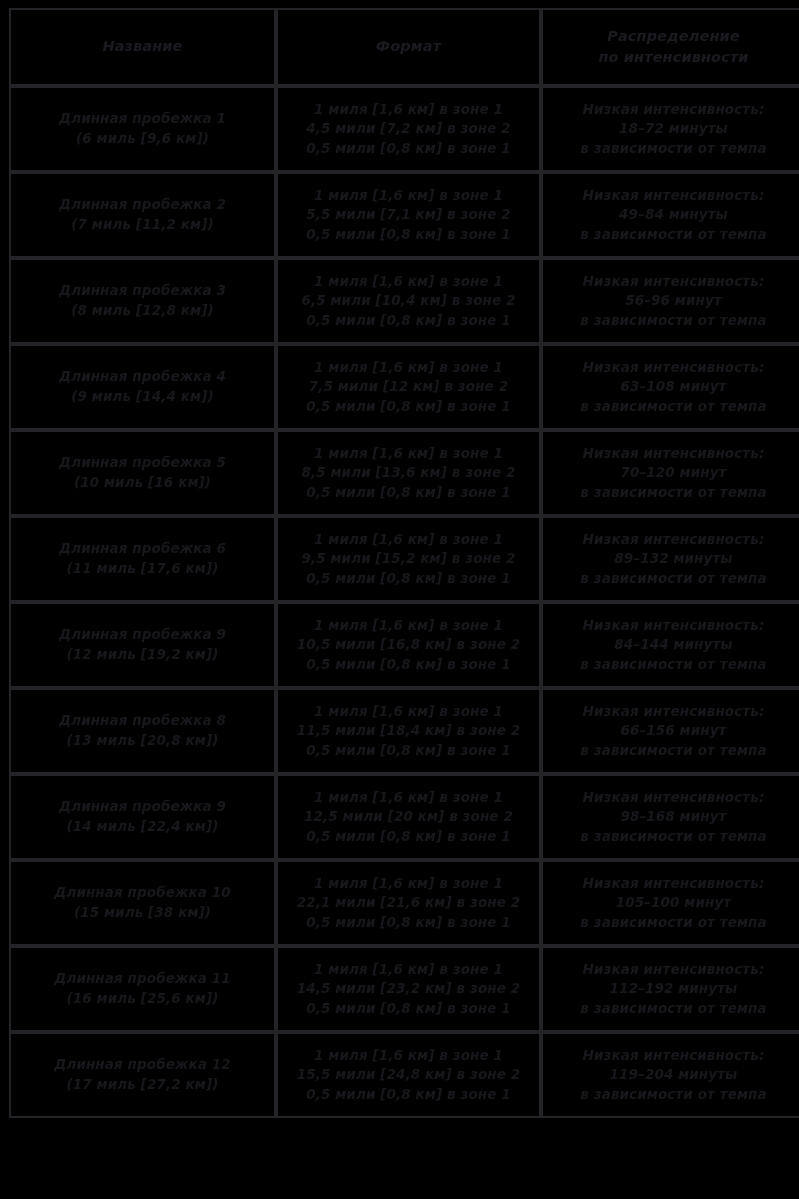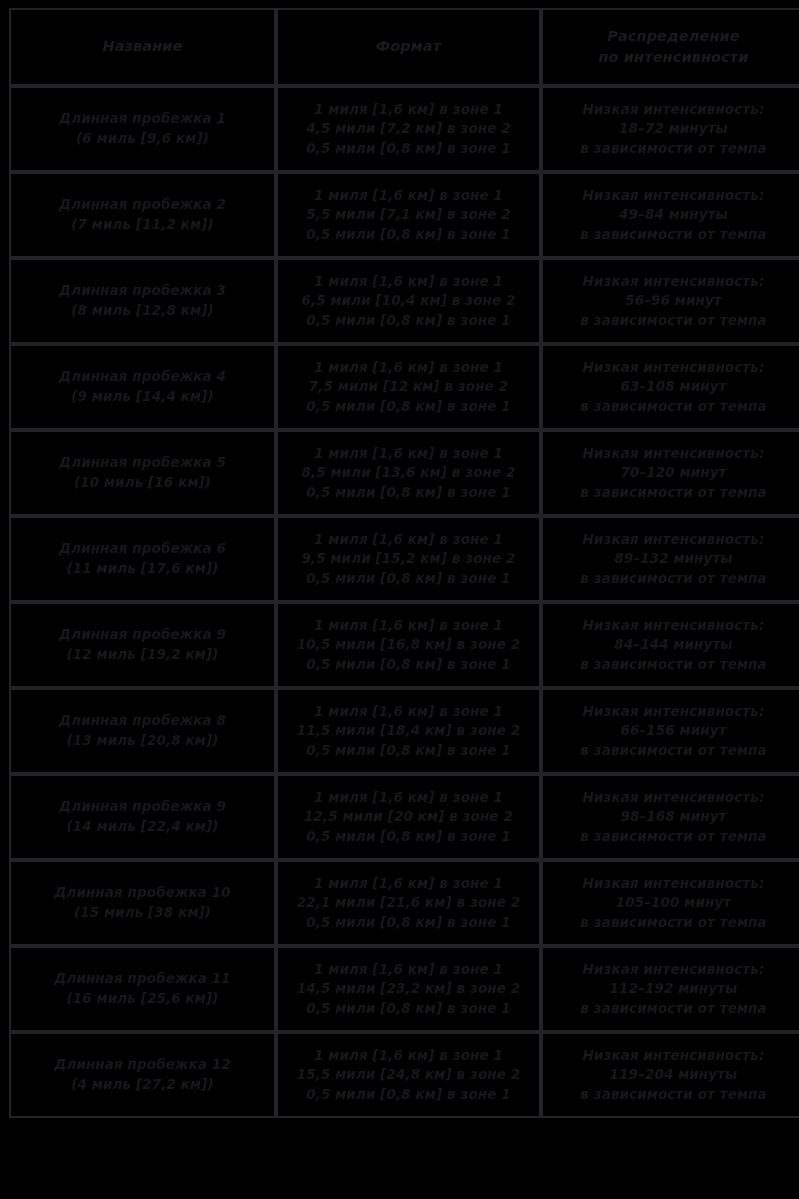--- a/index.html
+++ b/index.html
@@ -249,21 +249,21 @@
         </td>
         <td>
           <span class="cell-line">Низкая интенсивность:</span>
           <span class="cell-line">112–192 минуты</span>
           <span class="cell-line">в зависимости от темпа</span>
         </td>
       </tr>
       <tr class="row-h">
         <td>
           <span class="cell-line">Длинная пробежка 12</span>
-          <span class="cell-line">(4 миль [27,2 км])</span>
+          <span class="cell-line">(17 миль [27,2 км])</span>
         </td>
         <td>
           <span class="cell-line">1 миля [1,6 км] в зоне 1</span>
           <span class="cell-line">15,5 мили [24,8 км] в зоне 2</span>
           <span class="cell-line">0,5 мили [0,8 км] в зоне 1</span>
         </td>
         <td>
           <span class="cell-line">Низкая интенсивность:</span>
           <span class="cell-line">119–204 минуты</span>
           <span class="cell-line">в зависимости от темпа</span>

